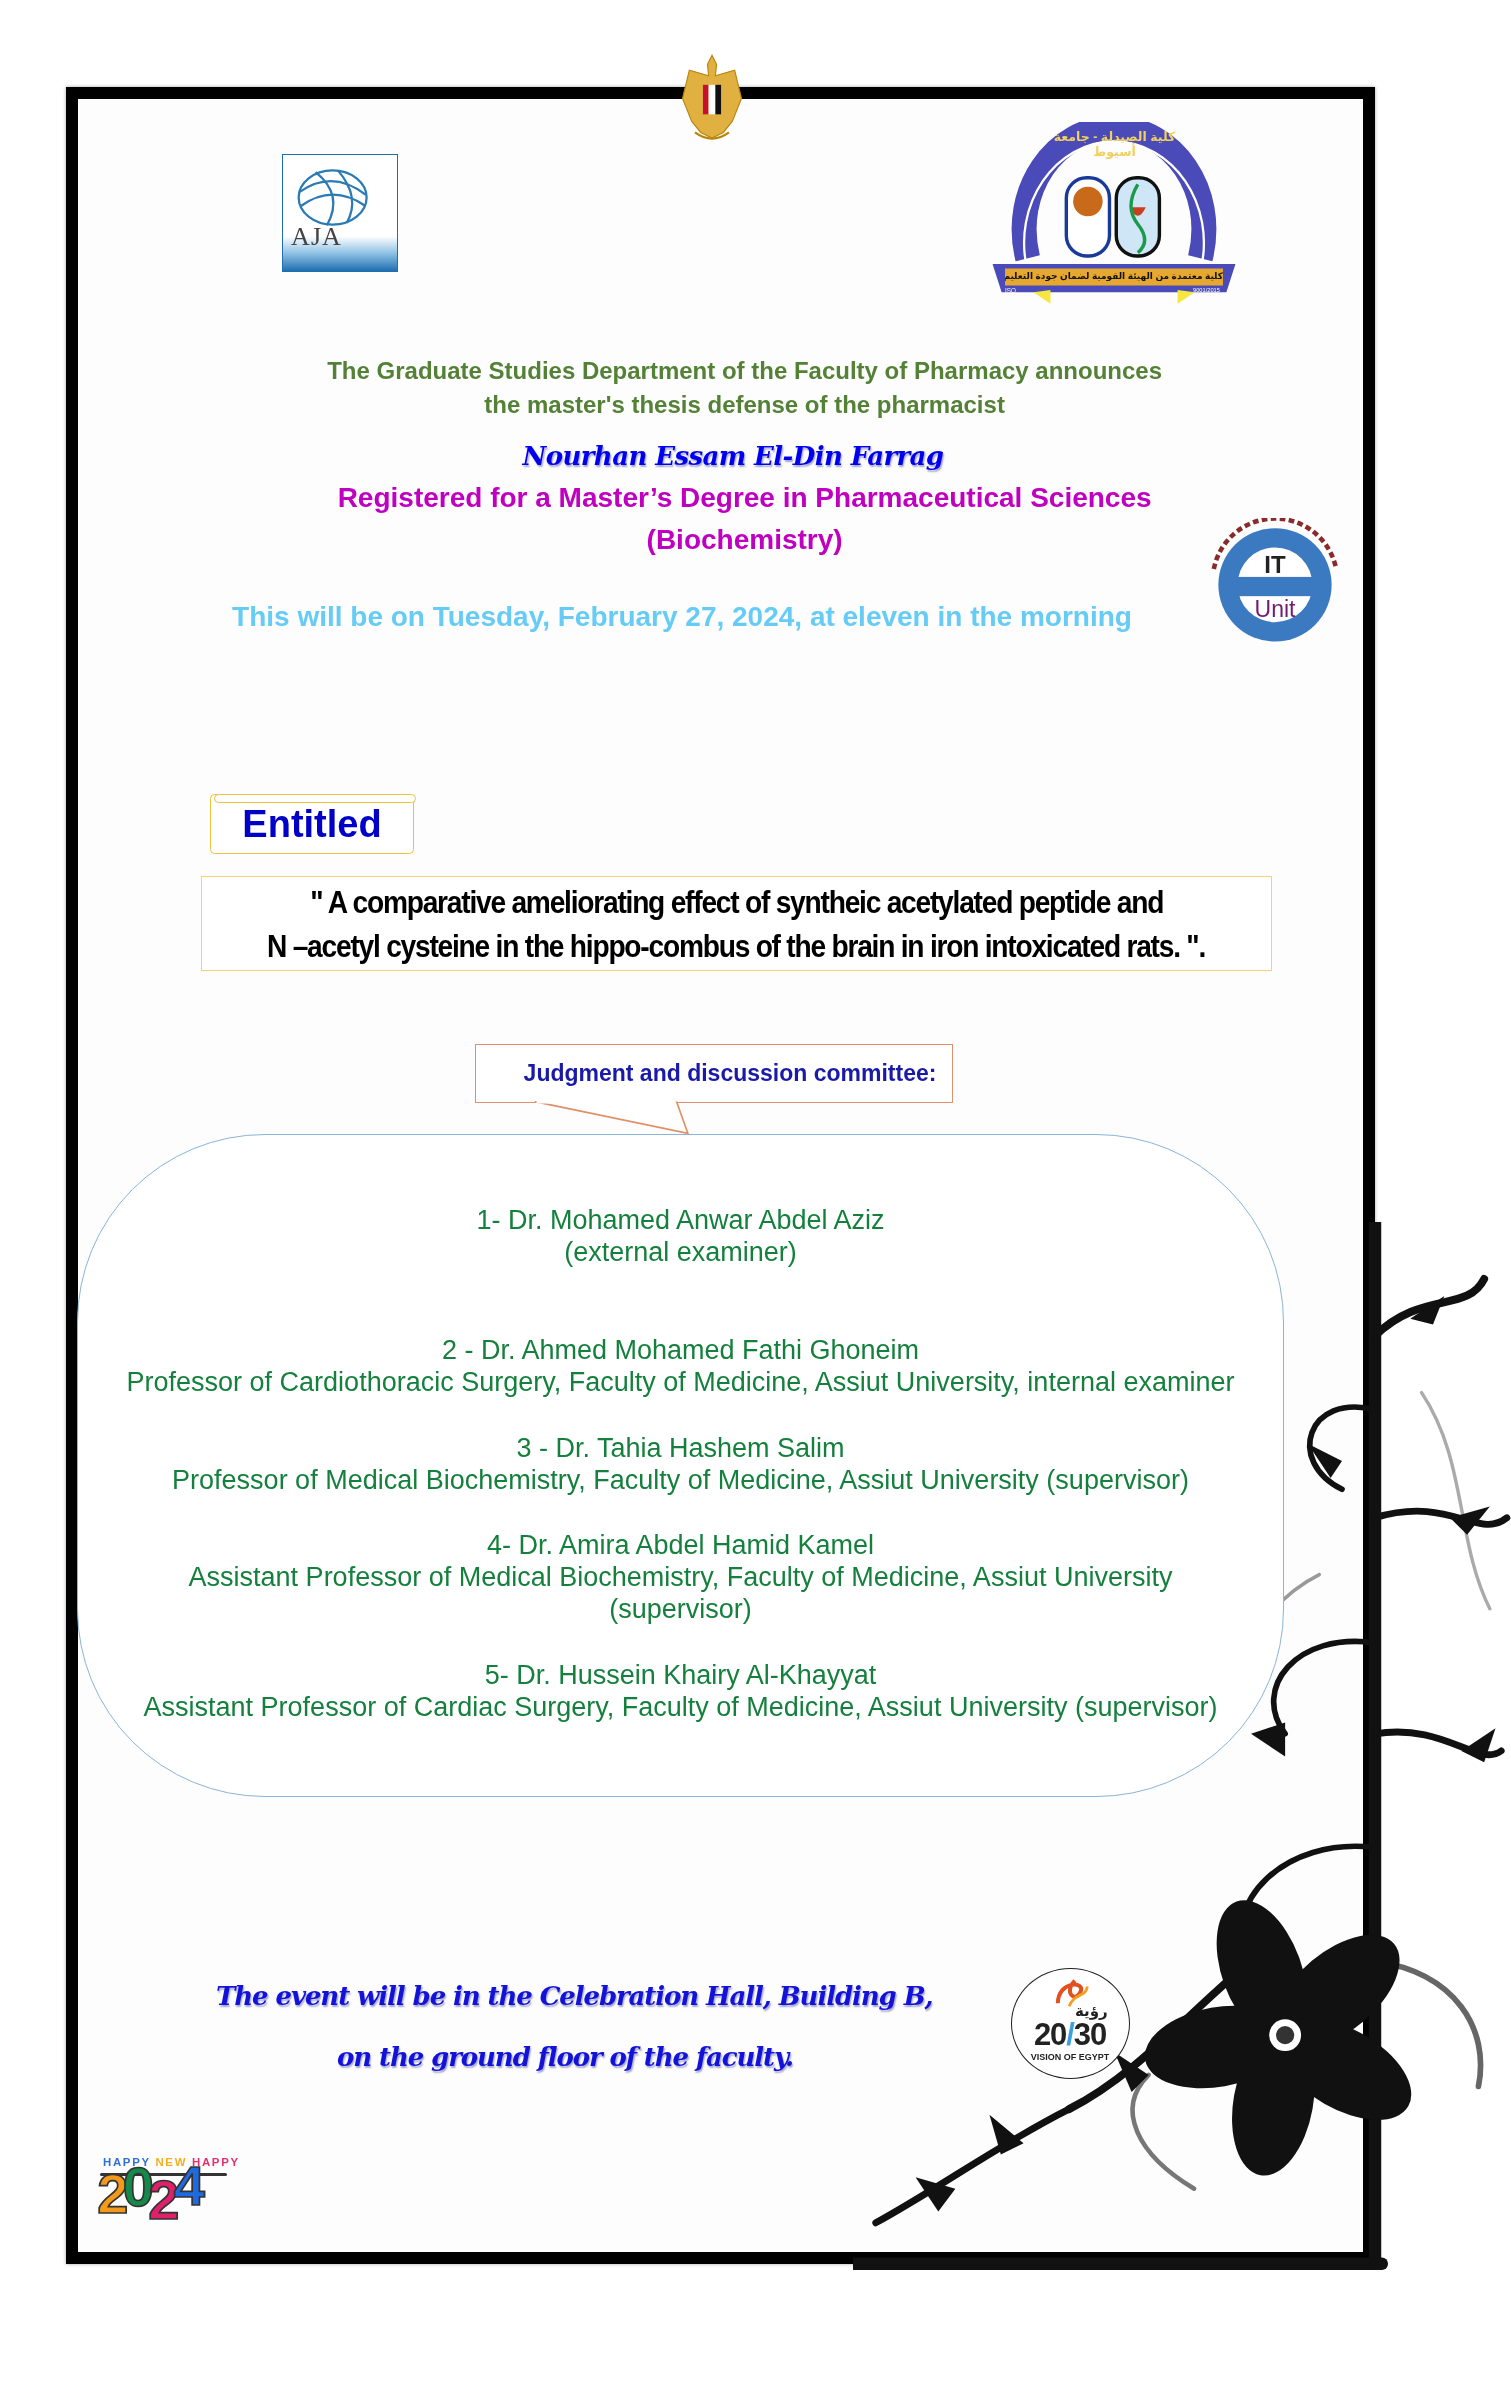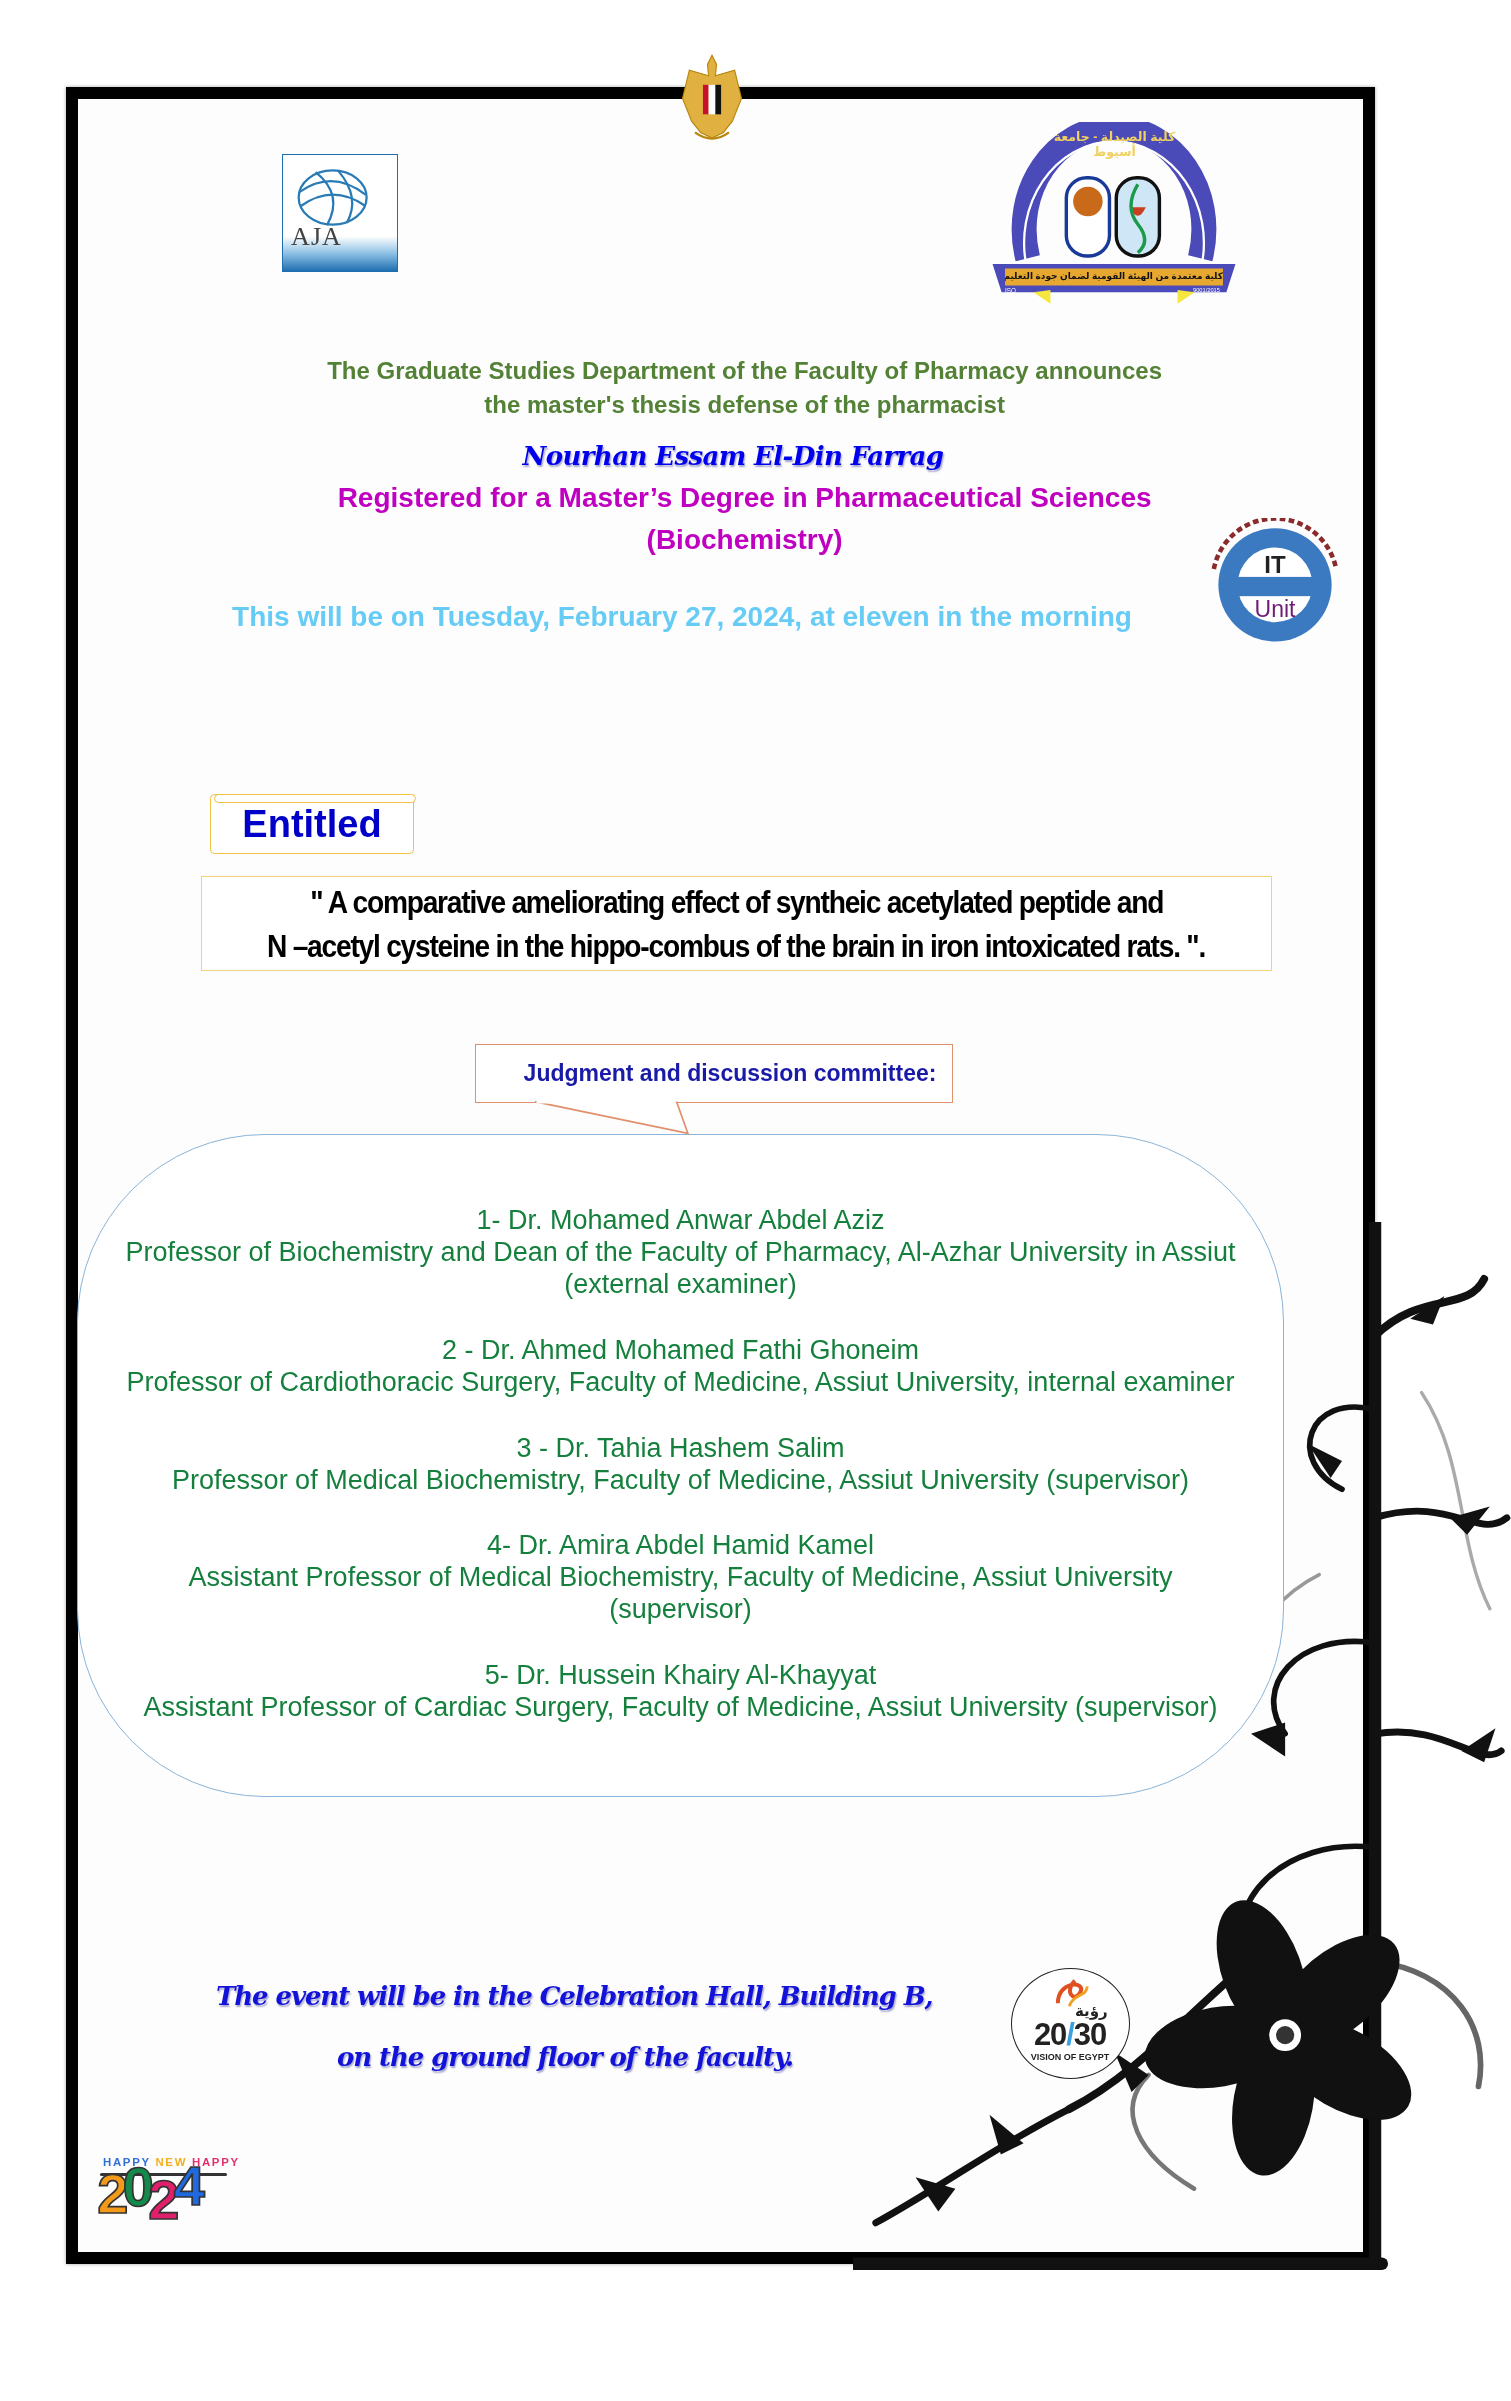--- a/index.html
+++ b/index.html
@@ -184,21 +184,20 @@
 </div>
 <svg class="callout-tail" width="193" height="34" viewBox="0 0 340 60">
   <path d="M40 1 L310 57 L290 1" fill="#fff" stroke="#e0906a" stroke-width="3"></path>
   <line x1="43" y1="2" x2="287" y2="2" stroke="#fff" stroke-width="5"></line>
 </svg>
 
 <div class="bubble"></div>
 
 <div class="member" style="top:1204px">
   <div class="m-line">1- Dr. Mohamed Anwar Abdel Aziz</div>
-  <div class="m-line">Professor of Biochemistry and Dean of the Faculty of Pharmacy, Al-Azhar University in Assiut</div>
   <div class="m-line">(external examiner)</div>
 </div>
 <div class="member" style="top:1334px">
   <div class="m-line">2 - Dr. Ahmed Mohamed Fathi Ghoneim</div>
   <div class="m-line">Professor of Cardiothoracic Surgery, Faculty of Medicine, Assiut University, internal examiner</div>
 </div>
 <div class="member" style="top:1432px">
   <div class="m-line">3 - Dr. Tahia Hashem Salim</div>
   <div class="m-line">Professor of Medical Biochemistry, Faculty of Medicine, Assiut University (supervisor)</div>
 </div>

